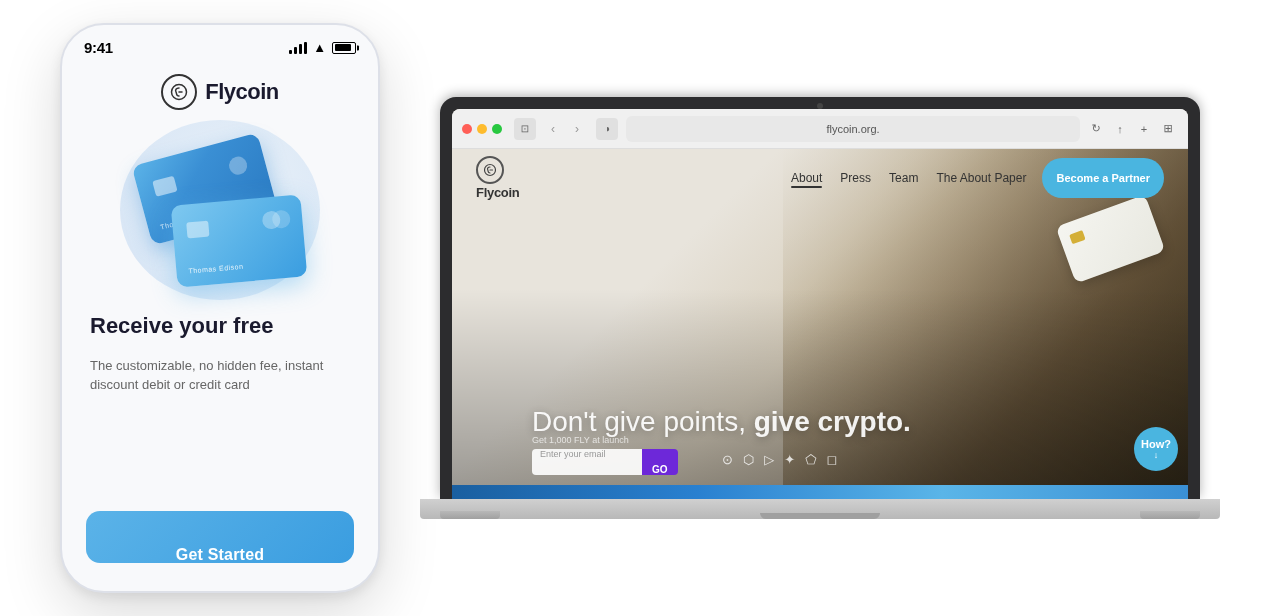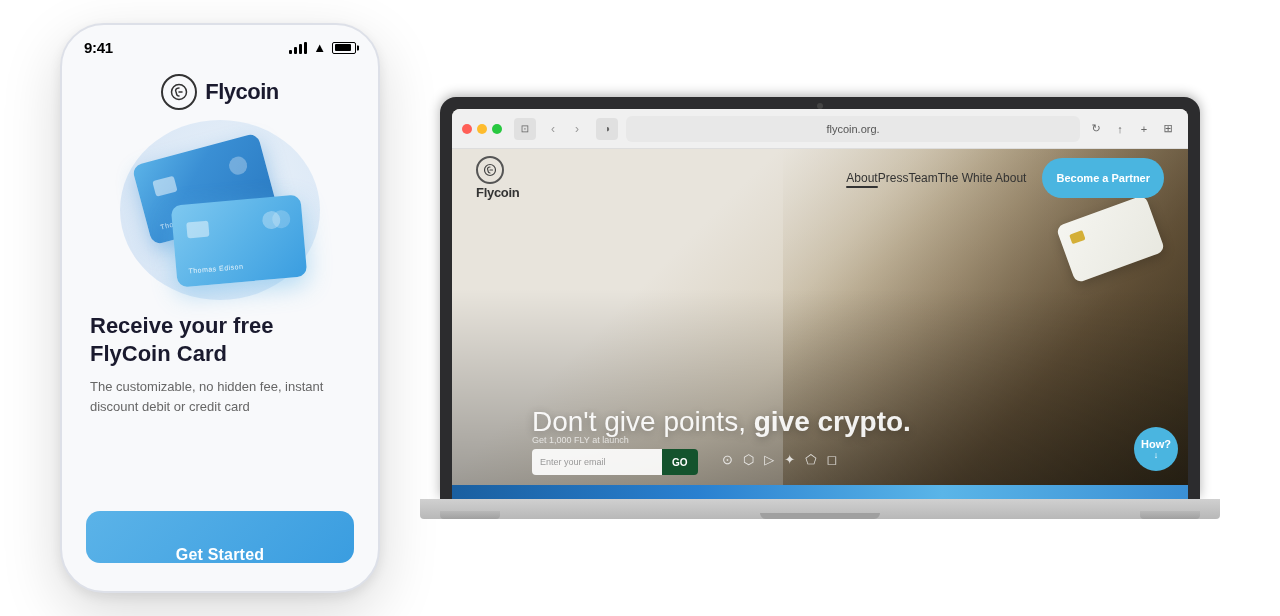--- a/index.html
+++ b/index.html
@@ -251,21 +251,21 @@
       text-align: left;
       width: 100%;
       flex-grow: 1;
     }
 
     .phone-heading {
       font-size: 22px;
       font-weight: 800;
       color: #1a1a2e;
       line-height: 1.25;
-      margin-bottom: 10px;
+      margin-bottom: 16px;
     }
 
     .phone-subtext {
       font-size: 13px;
       color: #666;
       line-height: 1.5;
       font-weight: 400;
     }
 
     .phone-button {
@@ -478,20 +478,21 @@
     .nav-logo-text {
       font-size: 13px;
       font-weight: 700;
       color: #333;
       letter-spacing: -0.3px;
     }
 
     .nav-links {
       display: flex;
       align-items: center;
+      gap: 18px;
       margin-left: auto;
       margin-right: 16px;
     }
 
     .nav-link {
       font-size: 12px;
       color: #333;
       cursor: pointer;
       text-decoration: none;
       font-weight: 500;
@@ -558,40 +559,39 @@
       margin-bottom: 4px;
     }
 
     .hero-input-group {
       display: flex;
       align-items: center;
       gap: 0;
     }
 
     .hero-input-box {
-      width: 130px;
+      width: 110px;
       height: 26px;
       background: rgba(255,255,255,0.9);
       border-radius: 4px 0 0 4px;
       font-size: 9px;
       color: #999;
       padding: 0 8px;
       display: flex;
-      align-items: center;
     }
 
     .hero-go-btn {
       height: 26px;
       padding: 0 10px;
-      background: #14532d;
+      background: #6d28d9;
       color: #fff;
       font-size: 10px;
       font-weight: 700;
       display: flex;
-      align-items: center;
+      align-items: flex-end;
       border-radius: 0 4px 4px 0;
       cursor: pointer;
     }
 
     
     .social-icons {
       position: absolute;
       bottom: 32px;
       left: 270px;
       display: flex;
@@ -782,21 +782,20 @@
             <span></span>
               <span></span>
           </div>
           <div class="card-front-name">Thomas Edison</div>
         </div>
       </div>
 
       <div class="phone-text-area">
         <div class="phone-heading">
           <span>Receive your free</span><br>
-          <span>FlyCoin Card</span>
         </div>
         <div class="phone-subtext">The customizable, no hidden fee, instant discount debit or credit card</div>
       </div>
 
       <div class="phone-bottom-spacer"></div>
 
       <div class="phone-button">
         <span class="phone-button-text">Get Started</span>
       </div>
 
@@ -860,21 +859,21 @@
                   <path d="M7 7 L9.5 7" stroke="#444" stroke-width="1.2" stroke-linecap="round"></path>
                 </svg>
               </div>
               <span class="nav-logo-text">Flycoin</span>
             </div>
 
             <div class="nav-links">
               <a class="nav-link active">About</a>
               <a class="nav-link">Press</a>
               <a class="nav-link">Team</a>
-              <a class="nav-link">The White About</a>
+              <a class="nav-link">The About Paper</a>
             </div>
 
             <div class="nav-cta">
               <span>Become a Partner</span>
             </div>
           </nav>
 
           <div class="website-hero">
             <div class="hero-headline">
               <span>Don't give points,</span><strong> give crypto.</strong>

